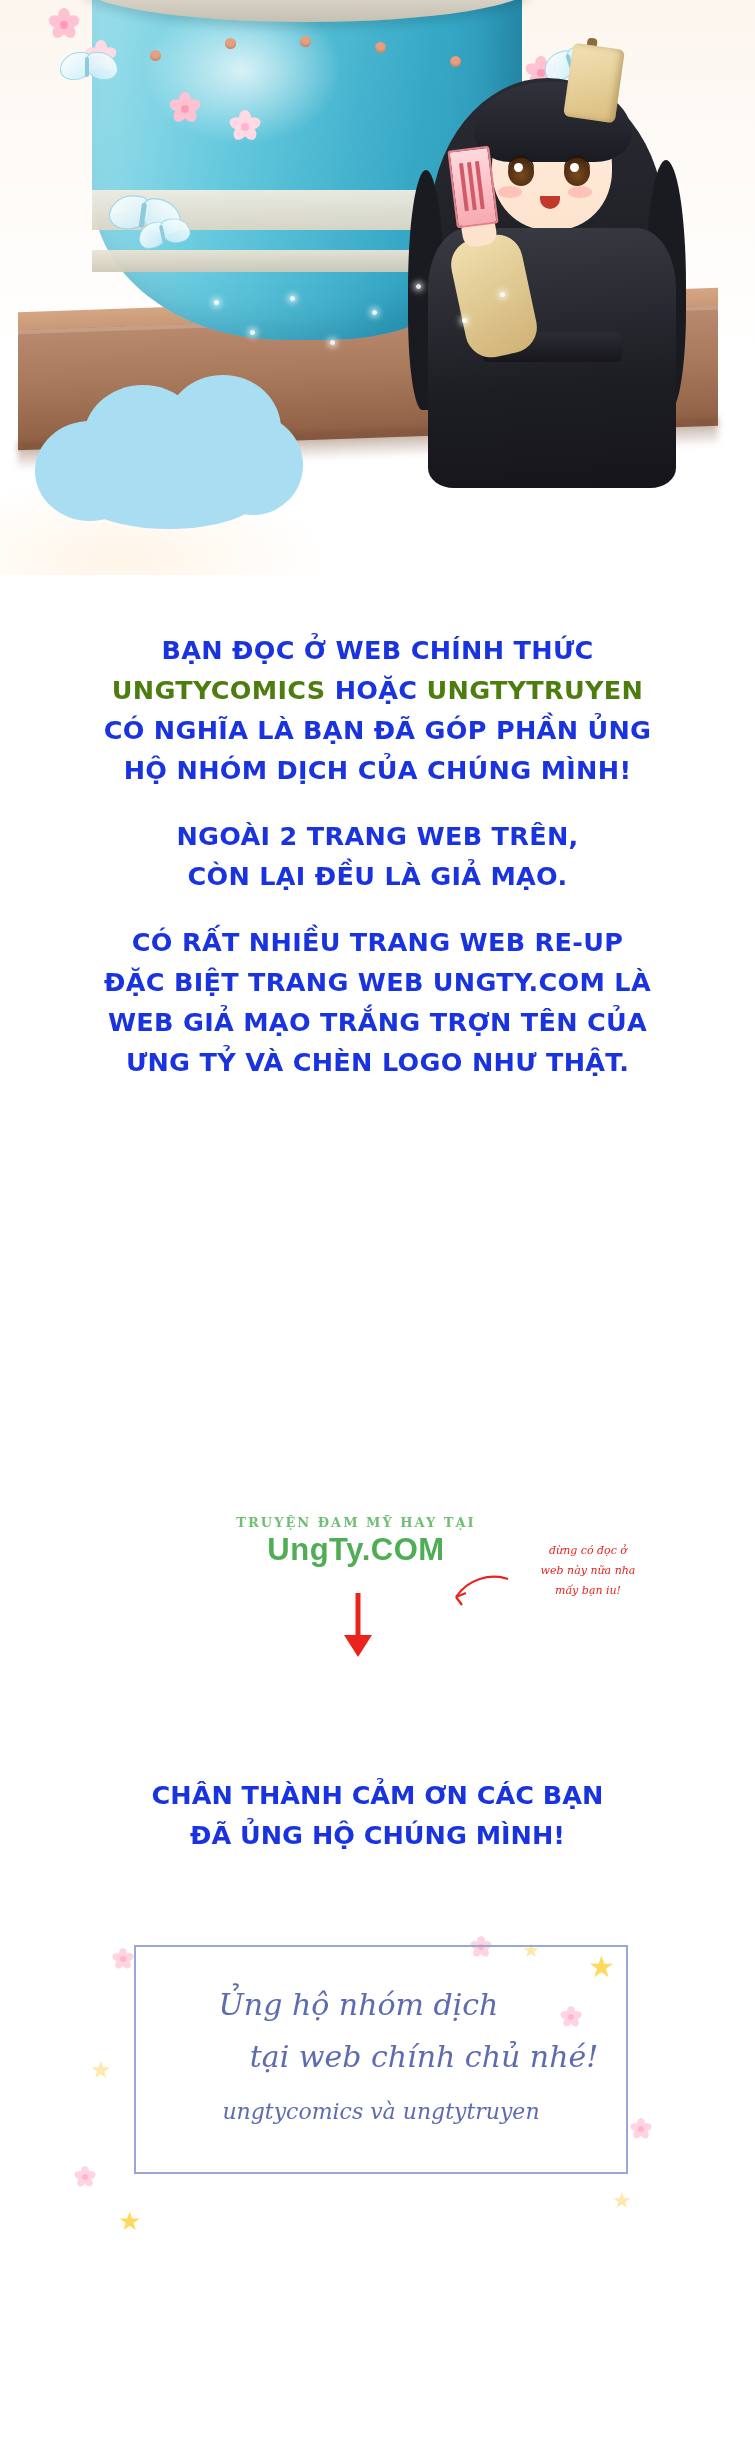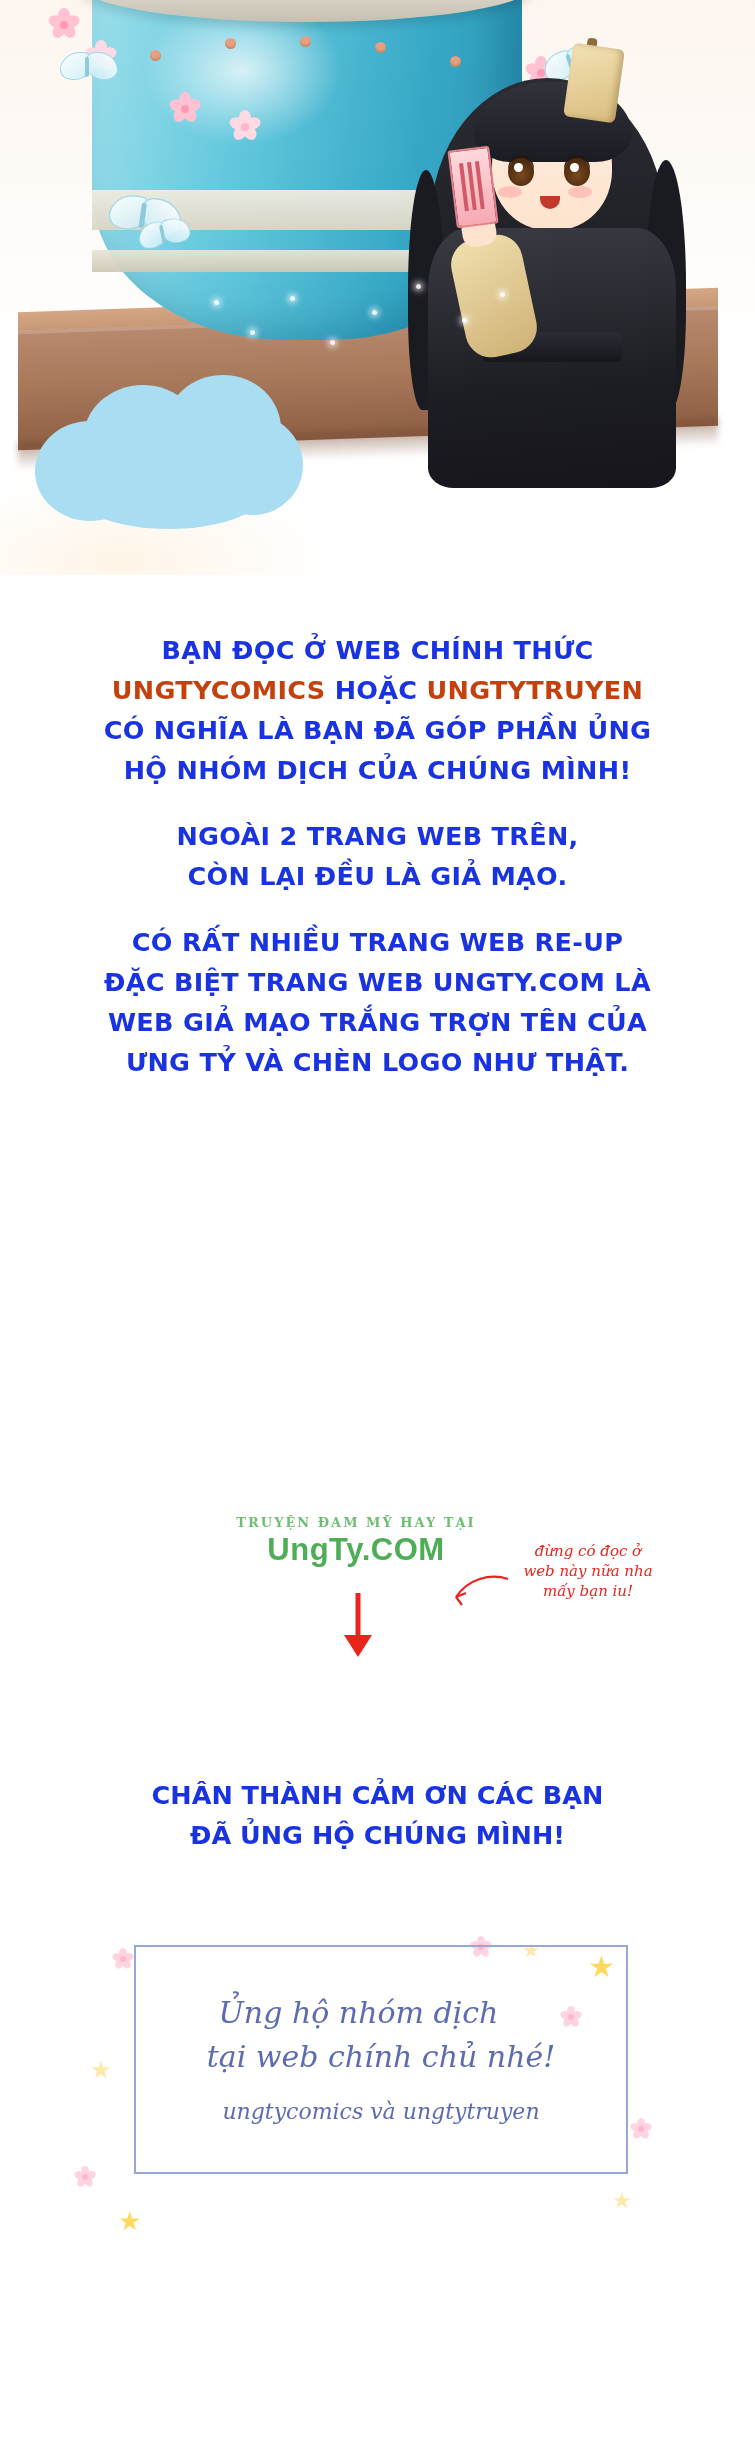--- a/index.html
+++ b/index.html
@@ -281,21 +281,21 @@
     text-align: center;
     font-family: "DejaVu Sans", sans-serif;
   }
   .notice .line {
     font-size: 25.5px;
     line-height: 40px;
     font-weight: 700;
     color: #1a33e0;
     letter-spacing: .3px;
   }
-  .notice .red { color: #c2410c; }
+  .notice .red { color: #4d7c0f; }
   .para { margin-bottom: 26px; }
 
   
   .logo-zone {
     position: absolute;
     left: 0; top: 1515px;
     width: 755px;
     height: 190px;
   }
   .fake-logo {
@@ -318,21 +318,21 @@
     font-family: Liberation Sans, sans-serif;
     font-weight: 700;
     letter-spacing: .5px;
   }
   .handwrite-note {
     position: absolute;
     left: 498px; top: 26px;
     width: 180px;
     color: #e8241d;
     font-family: "DejaVu Serif", serif;
-    font-size: 15px;
+    font-size: 11px;
     line-height: 20px;
     font-style: italic;
     text-align: center;
   }
   .curvy-arrow {
     position: absolute;
     left: 450px; top: 58px;
     width: 60px; height: 40px;
   }
   .down-arrow {
@@ -376,22 +376,22 @@
     left: 134px; top: 55px;
     width: 490px; height: 225px;
     border: 2px solid #9aa6d4;
   }
   .footer-box .ft-line {
     color: #5d6bb0;
     font-family: "DejaVu Serif", serif;
     font-style: italic;
     text-align: center;
   }
-  .ft1 { position: absolute; left: 0; top: 48px; width: 445px; font-size: 30px; }
-  .ft2 { position: absolute; left: 0; top: 92px; width: 490px; font-size: 30px; }
+  .ft1 { position: absolute; left: 0; top: 40px; width: 445px; font-size: 30px; }
+  .ft2 { position: absolute; left: 0; top: 92px; width: 490px; font-size: 30px; padding-left: 43px; }
   .ft3 { position: absolute; left: 0; top: 152px; width: 490px; font-size: 22px; }
 
   .star {
     position: absolute;
     color: #ffd95e;
     font-size: 30px;
     line-height: 1;
   }
   .star.hollow { color: #ffe9a8; }
   .mini-flower {

